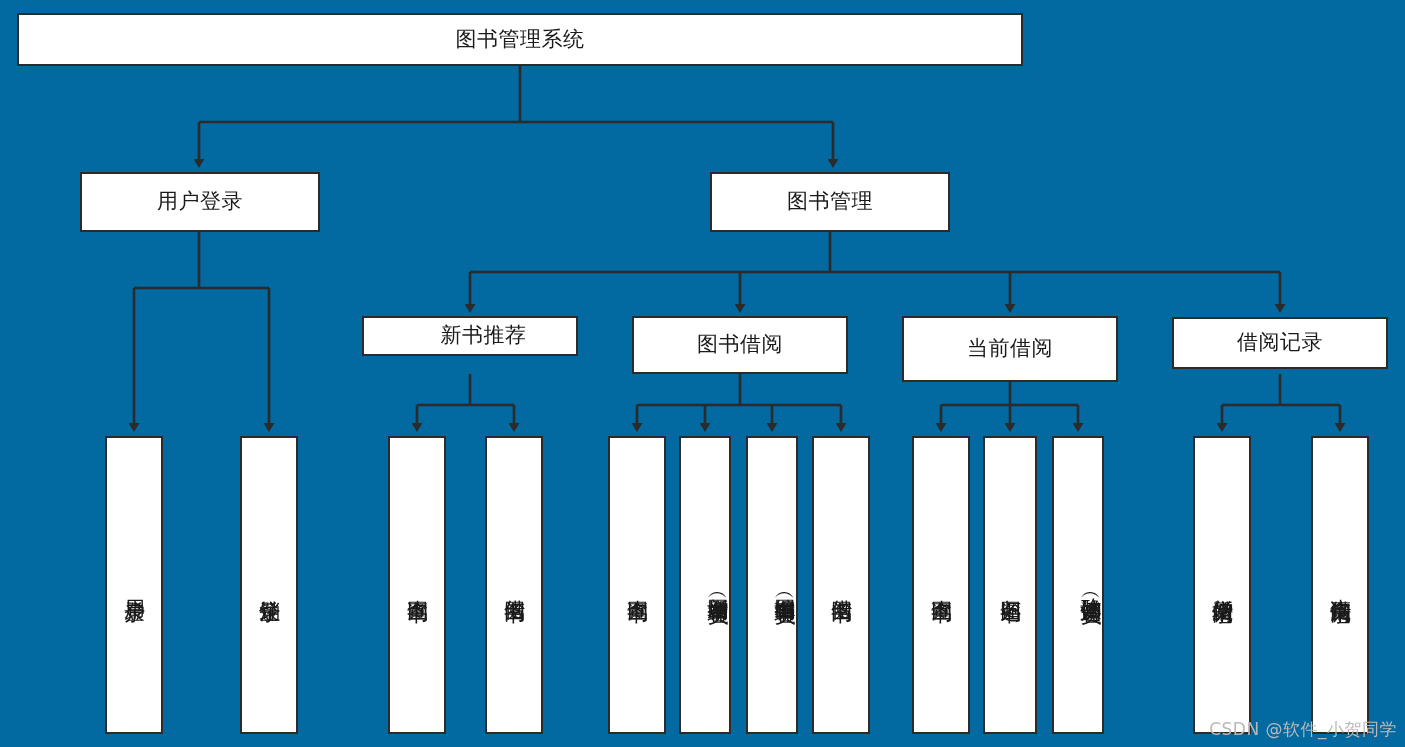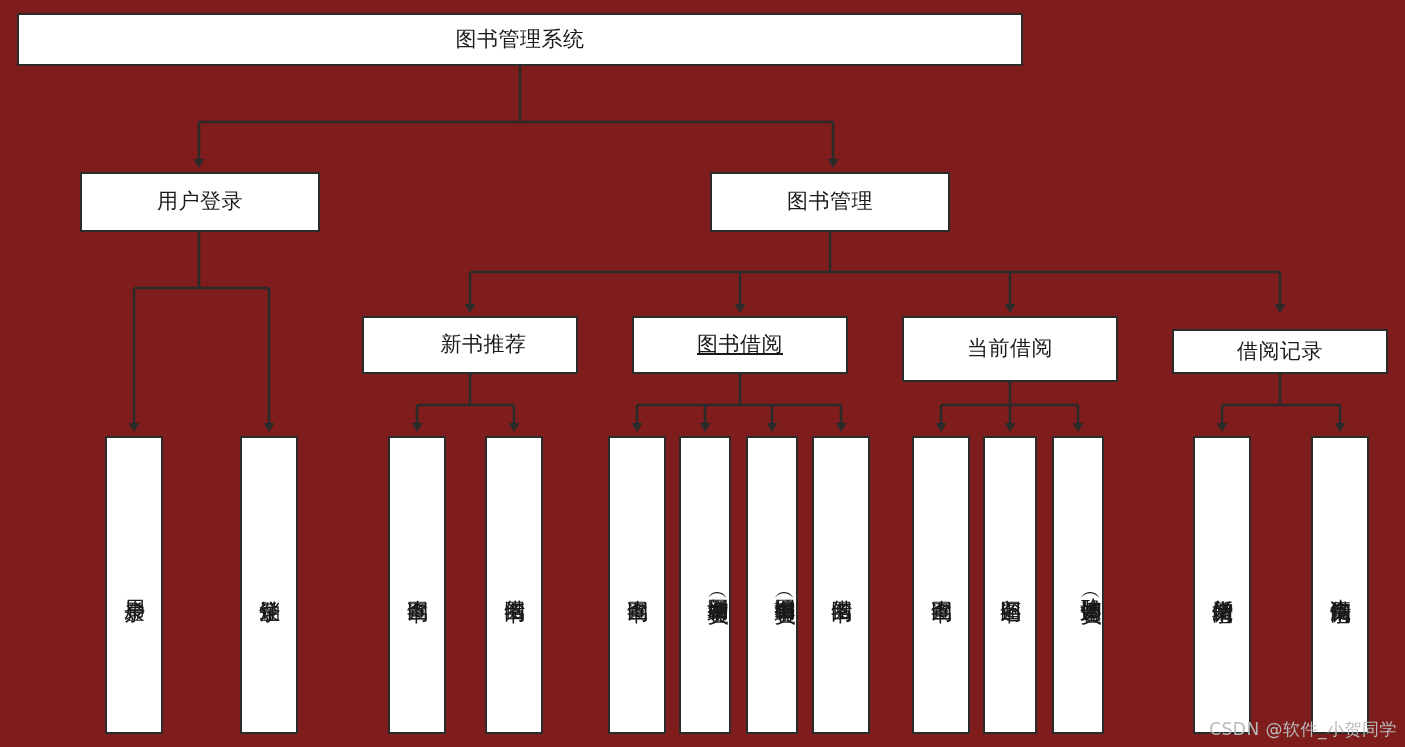--- a/index.html
+++ b/index.html
@@ -7,21 +7,21 @@
     padding: 0;
     background: #ffffff;
   }
   body {
     font-family: "DejaVu Sans", "Liberation Sans", sans-serif;
   }
   #canvas {
     position: relative;
     width: 1405px;
     height: 747px;
-    background: #7f1d1d;
+    background: #0369a1;
     overflow: hidden;
   }
   .node {
     position: absolute;
     box-sizing: border-box;
     border: 2px solid #2b2b2b;
     background: #ffffff;
     display: flex;
     align-items: center;
     justify-content: center;
@@ -121,30 +121,30 @@
     <span>图书管理系统</span>
   </div>
 
   <div class="node h" style="left:80px; top:172px; width:240px; height:60px;">
     <span>用户登录</span>
   </div>
   <div class="node h" style="left:710px; top:172px; width:240px; height:60px;text-align:right;">
     <span>图书管理</span>
   </div>
 
-  <div class="node h" style="left:362px; top:316px; width:216px; height:58px;padding-left:27px;">
+  <div class="node h" style="left:362px; top:316px; width:216px; height:40px;padding-left:27px;">
     <span>新书推荐</span>
   </div>
-  <div class="node h" style="left:632px; top:316px; width:216px; height:58px;text-decoration:underline;">
+  <div class="node h" style="left:632px; top:316px; width:216px; height:58px;">
     <span>图书借阅</span>
   </div>
   <div class="node h" style="left:902px; top:316px; width:216px; height:66px;">
     <span>当前借阅</span>
   </div>
-  <div class="node h" style="left:1172px; top:329px; width:216px; height:45px;font-family:Liberation Serif, serif;">
+  <div class="node h" style="left:1172px; top:317px; width:216px; height:52px;font-family:Liberation Serif, serif;">
     <span>借阅记录</span>
   </div>
 
   <div class="node v" style="left:105px; top:436px; width:58px; height:298px;">
     <span>用户登录</span>
   </div>
   <div class="node v" style="left:240px; top:436px; width:58px; height:298px;">
     <span>注销登录</span>
   </div>
 

